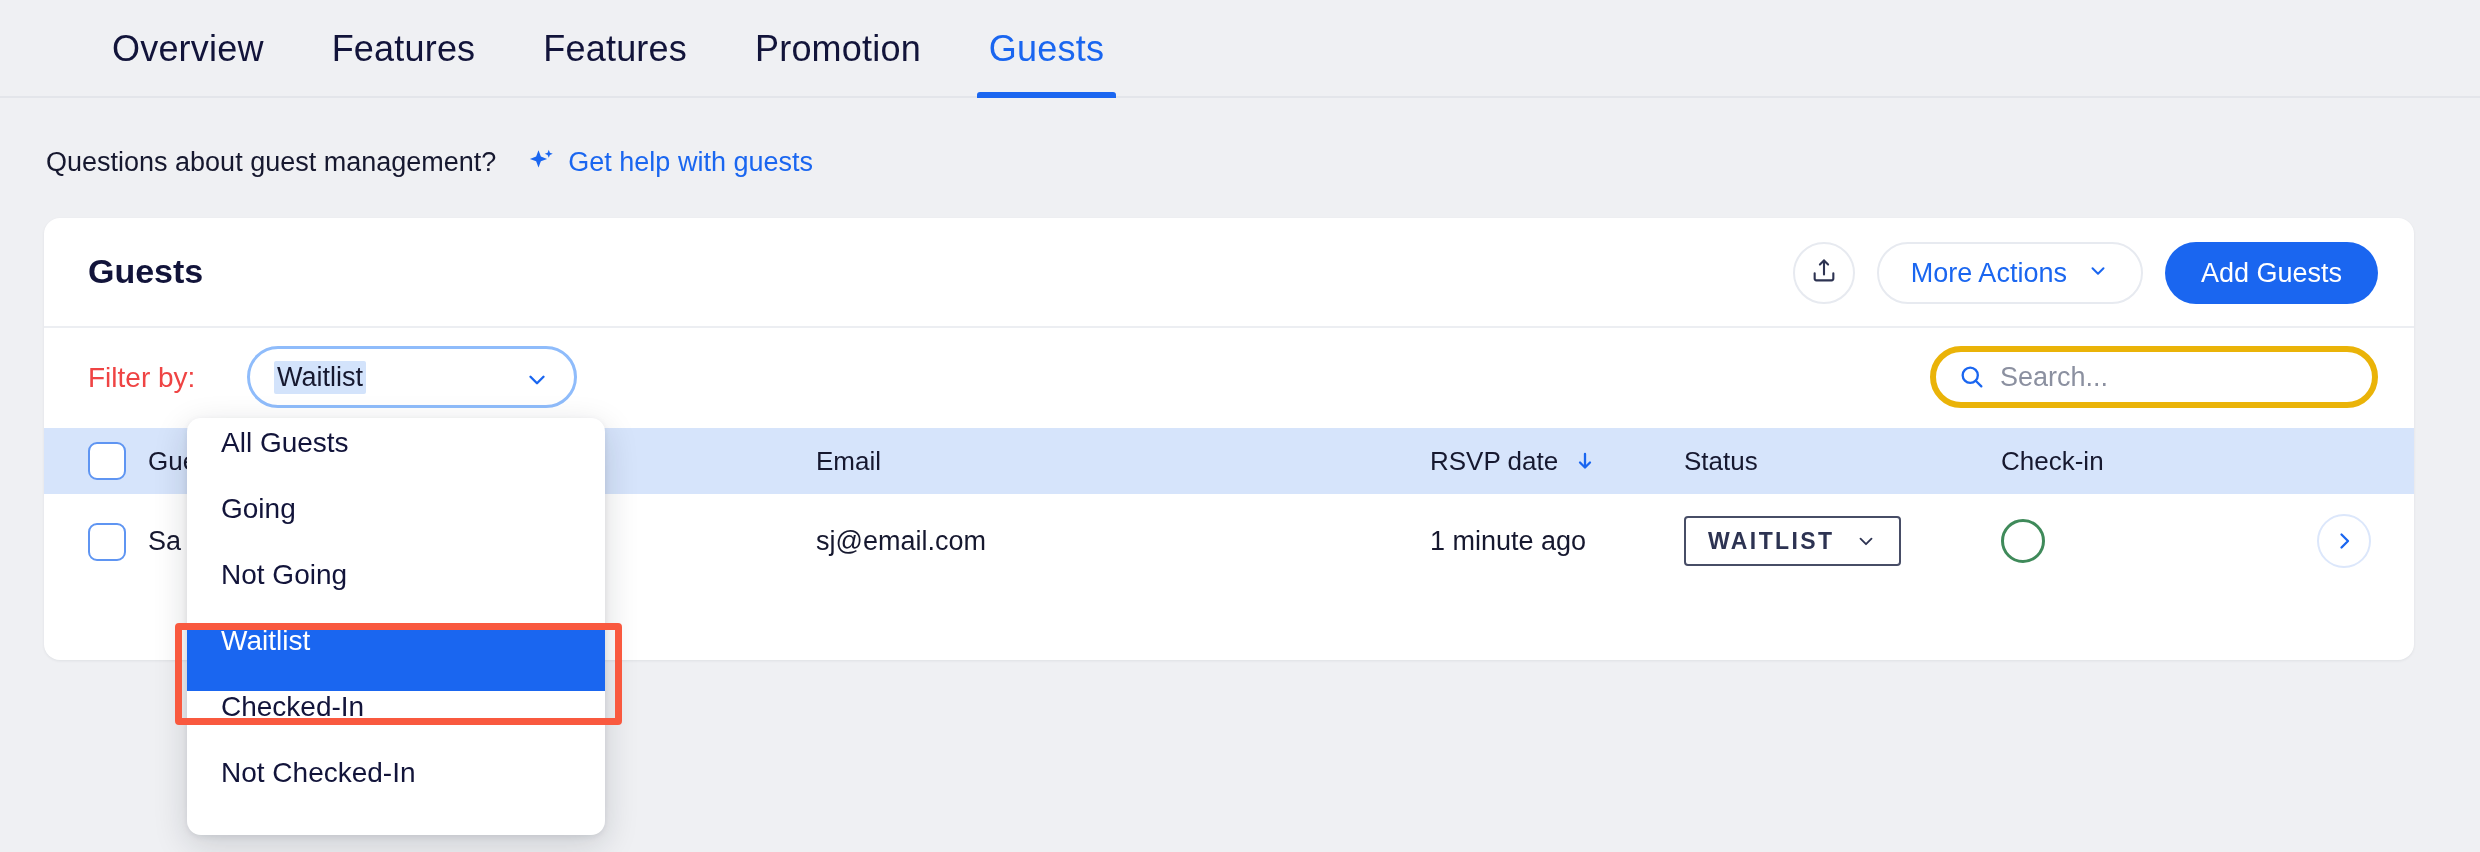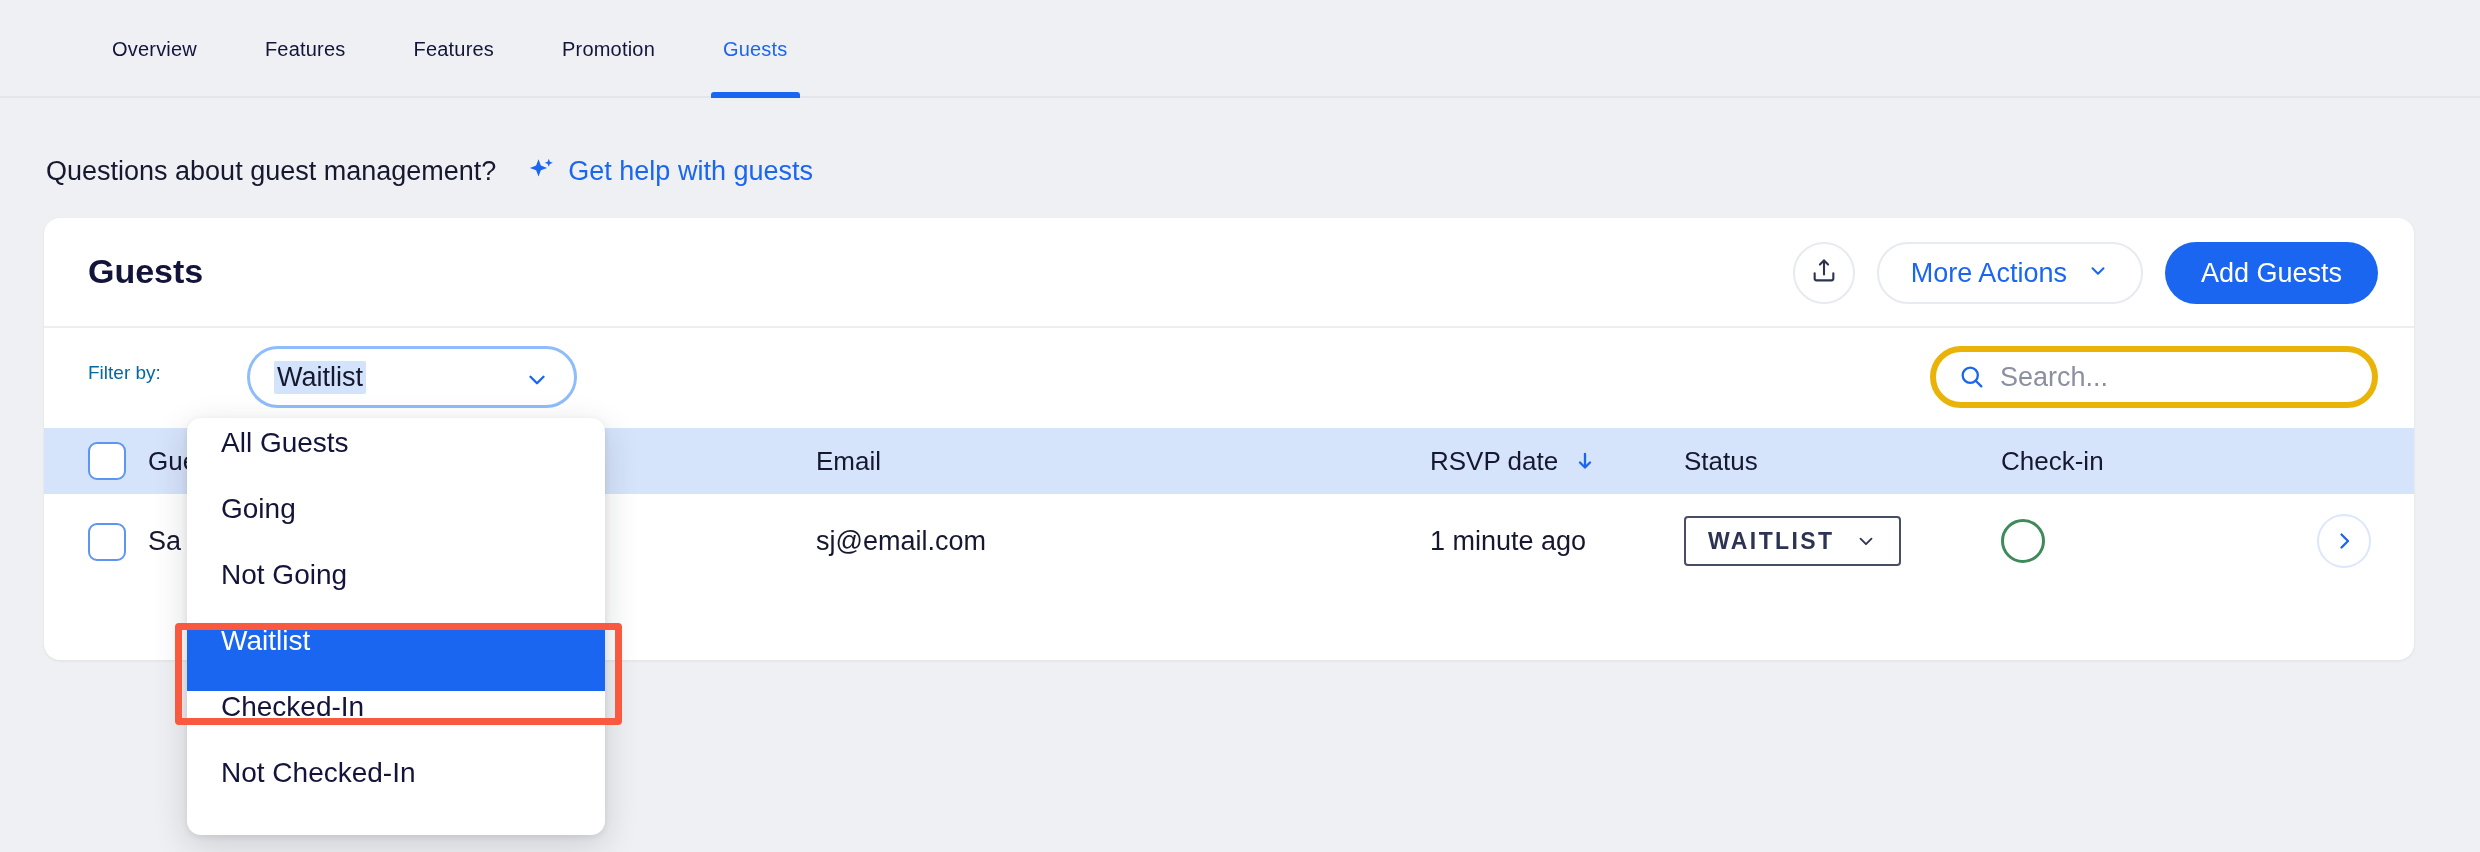--- a/index.html
+++ b/index.html
@@ -16,32 +16,32 @@
   
   .tabbar{
     position:absolute;left:0;top:0;width:2480px;height:98px;
     background:#eff0f3;
     border-bottom:2px solid #e3e5ea;
     box-sizing:border-box;
   }
   .tabs{position:absolute;left:78px;top:0;display:flex;align-items:flex-start;height:98px;}
   .tab{
     position:relative;height:98px;display:flex;align-items:center;
-    padding:0 34px;font-size:20px;color:#12143a;letter-spacing:.2px;
+    padding:0 34px;font-size:36px;color:#12143a;letter-spacing:.2px;
     cursor:pointer;
   }
   .tab.active{color:#1a66f0;}
   .tab.active:after{
     content:"";position:absolute;left:22px;right:22px;bottom:0;height:6px;
     background:#1a66f0;border-radius:3px 3px 0 0;
   }
 
   
   .helpline{
-    position:absolute;left:46px;top:149px;height:44px;
+    position:absolute;left:46px;top:140px;height:44px;
     display:flex;align-items:center;gap:0;
   }
   .help-q{font-size:27px;color:#16182f;}
   .help-link-wrap{display:flex;align-items:center;margin-left:30px;cursor:pointer;}
   .spark{width:30px;height:30px;display:inline-block;margin-right:12px;}
   .help-link{font-size:27px;color:#1a66f0;}
 
   
   .card{
     position:absolute;left:44px;top:218px;width:2370px;height:442px;
@@ -70,21 +70,21 @@
   .btn-primary{
     height:62px;border-radius:31px;border:none;background:#1a66f0;
     color:#fff;font-size:27px;display:flex;align-items:center;
     padding:0 36px;cursor:pointer;box-sizing:border-box;
   }
 
   
   .filter-row{
     position:absolute;left:0;top:110px;width:2370px;height:100px;
   }
-  .filter-label{position:absolute;left:44px;top:34px;font-size:19px;color:#0369a1;}
+  .filter-label{position:absolute;left:44px;top:34px;font-size:28px;color:#ef4444;}
   .select{
     position:absolute;left:203px;top:18px;width:330px;height:62px;
     border:3px solid #8fbcfb;border-radius:31px;background:#fff;
     box-sizing:border-box;display:flex;align-items:center;cursor:pointer;
   }
   .select-value{
     margin-left:24px;font-size:27px;color:#16182f;
     background:#d3e3fb;padding:1px 3px;border-radius:2px;
   }
   .select-caret{position:absolute;right:24px;top:18px;}

